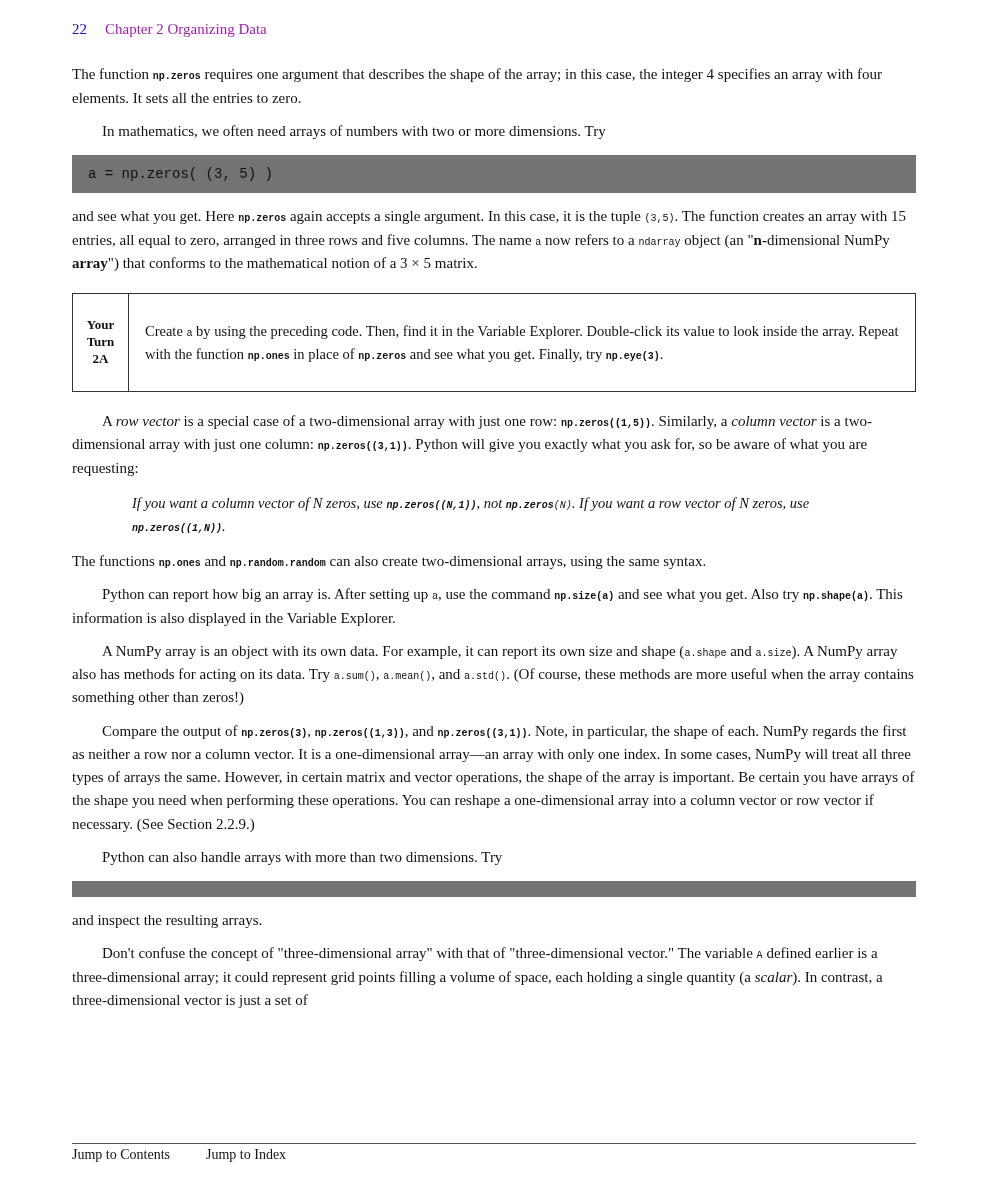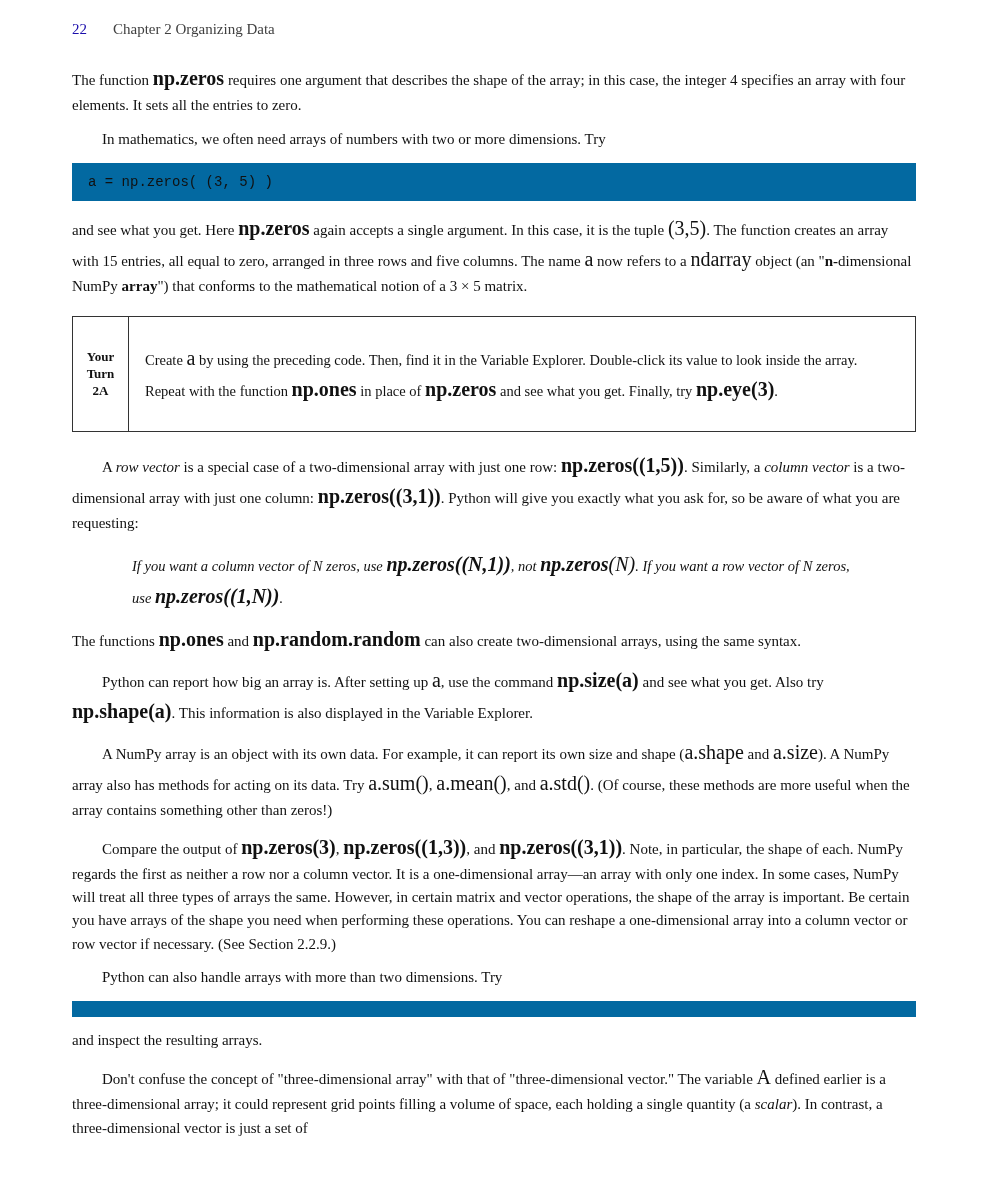--- a/index.html
+++ b/index.html
@@ -13,48 +13,48 @@
       min-height: 1186px;
       position: relative;
     }
     .page {
       padding: 18px 72px 80px 72px;
       max-width: 988px;
     }
     .header {
       display: flex;
       align-items: flex-end;
-      gap: 26px;
+      gap: 18px;
       border-bottom: none;
       margin-bottom: 18px;
       padding-bottom: 4px;
     }
     .header-page {
       font-size: 15px;
       color: #1a0dab;
       font-family: Georgia, serif;
     }
     .header-chapter {
       font-size: 15px;
-      color: #404040;
+      color: #a21caf;
       font-family: Georgia, serif;
     }
     p {
       margin-bottom: 10px;
       text-align: left;
     }
     p.indent {
       text-indent: 2em;
     }
     code, .mono {
-      font-family: Liberation Serif, serif;
-      font-size: 20px;
+      font-family: Liberation Mono, monospace;
+      font-size: 10px;
     }
     .code-block {
-      background: #0369a1;
+      background: #737373;
       padding: 8px 16px;
       margin: 12px 0;
       font-family: 'Courier New', Courier, monospace;
       font-size: 14px;
       line-height: 1.6;
     }
     .your-turn-box {
       display: flex;
       border: 1.5px solid #333;
       margin: 18px 0 18px 0;

